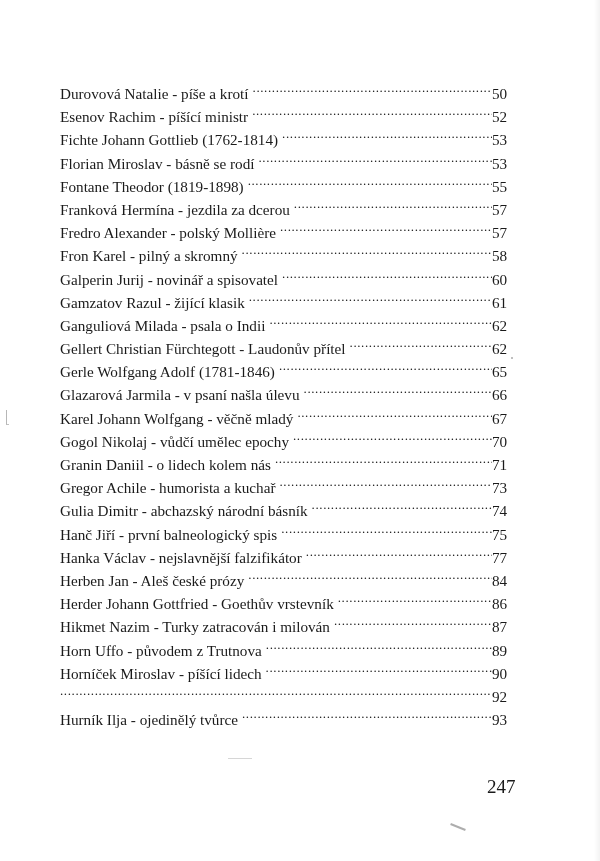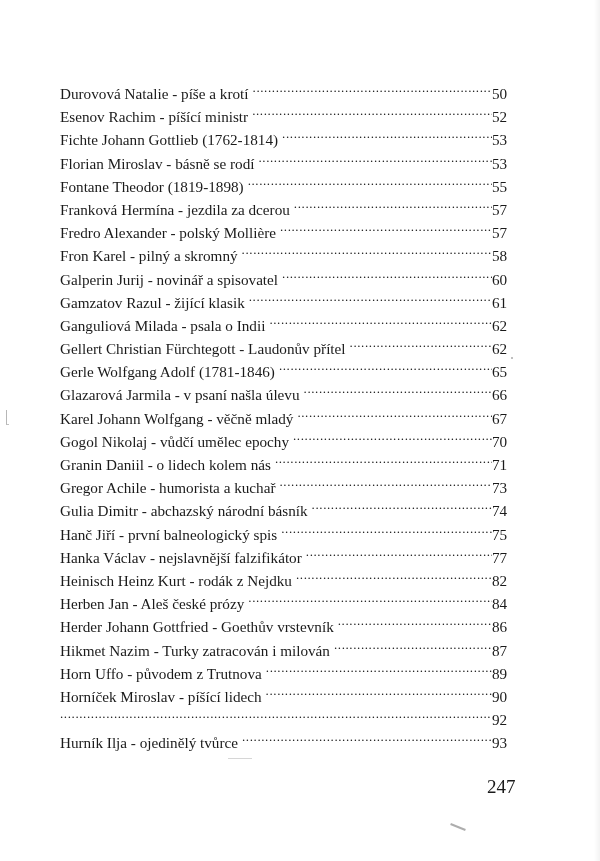--- a/index.html
+++ b/index.html
@@ -139,25 +139,20 @@
       <span class="toc-title">Hanč Jiří - první balneologický spis</span>
       <span class="toc-leader"></span>
       <span class="toc-page">75</span>
     </div>
     <div class="toc-row">
       <span class="toc-title">Hanka Václav - nejslavnější falzifikátor</span>
       <span class="toc-leader"></span>
       <span class="toc-page">77</span>
     </div>
     <div class="toc-row">
-      <span class="toc-title">Heinisch Heinz Kurt - rodák z Nejdku</span>
-      <span class="toc-leader"></span>
-      <span class="toc-page">82</span>
-    </div>
-    <div class="toc-row">
       <span class="toc-title">Herben Jan - Aleš české prózy</span>
       <span class="toc-leader"></span>
       <span class="toc-page">84</span>
     </div>
     <div class="toc-row">
       <span class="toc-title">Herder Johann Gottfried - Goethův vrstevník</span>
       <span class="toc-leader"></span>
       <span class="toc-page">86</span>
     </div>
     <div class="toc-row">

